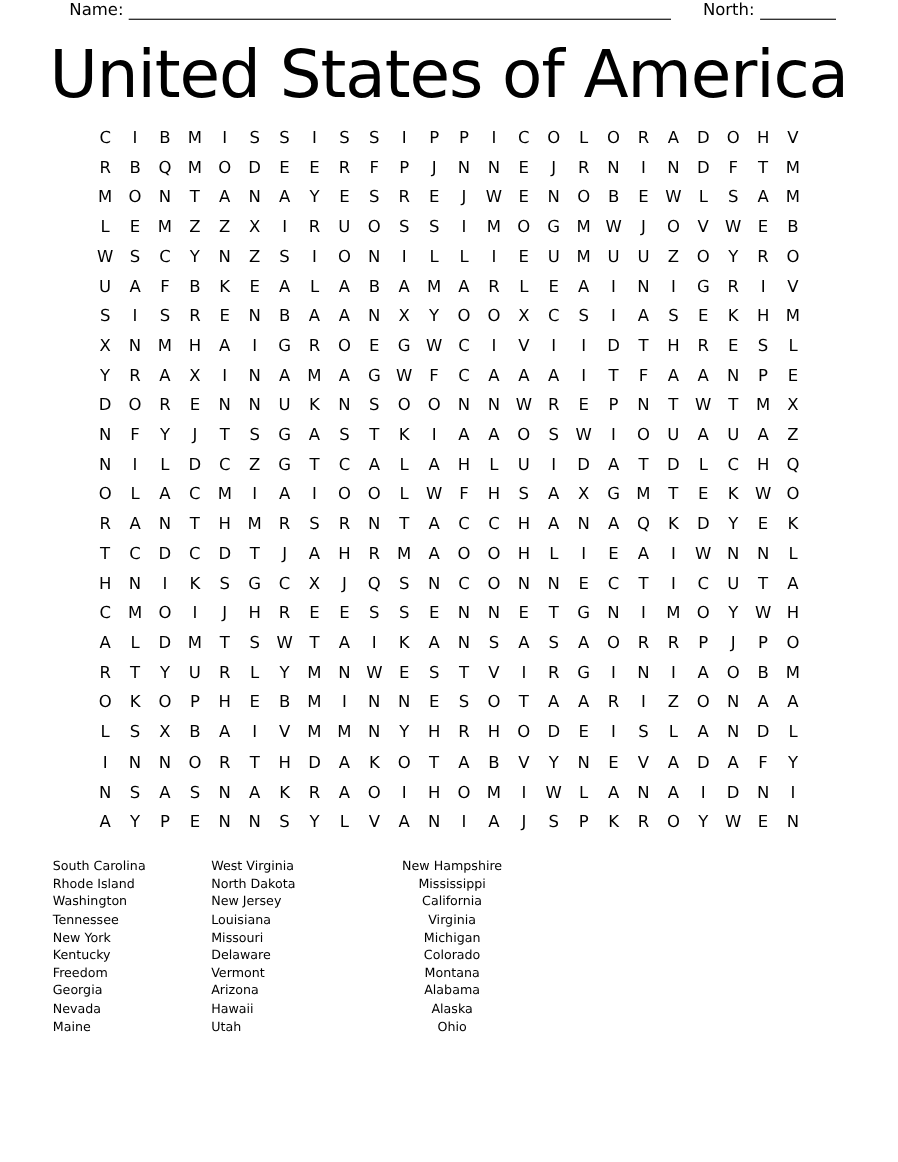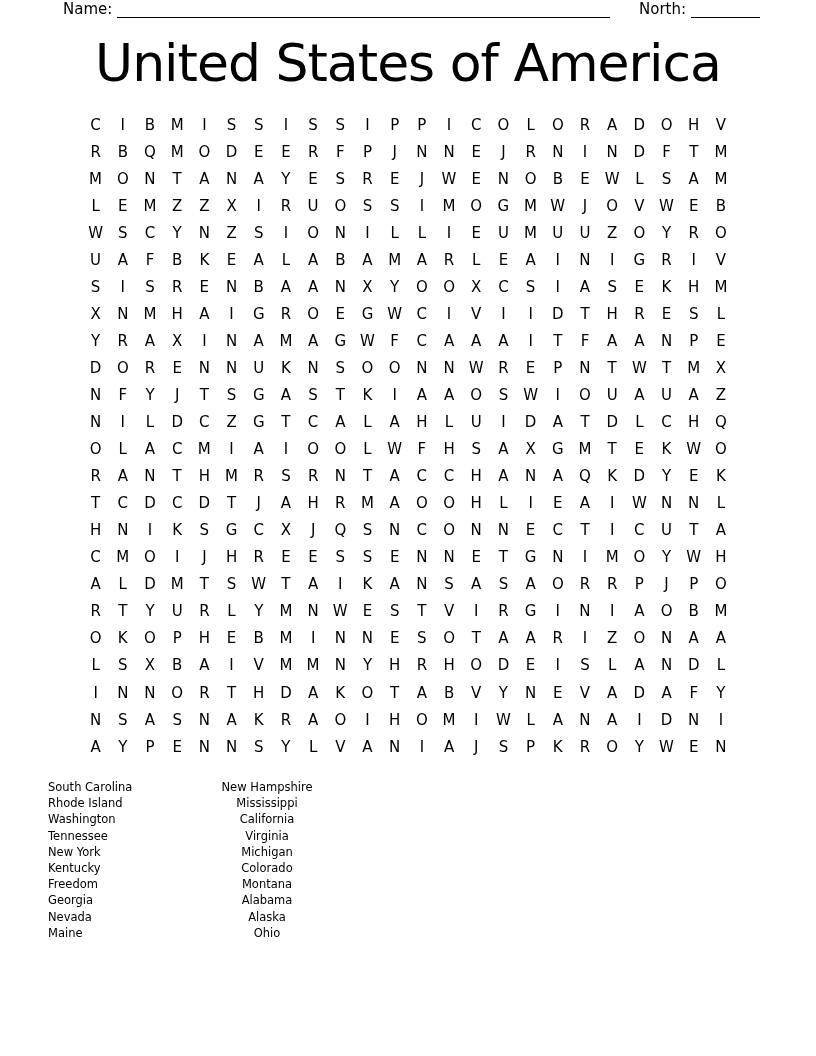--- a/index.html
+++ b/index.html
@@ -50,21 +50,21 @@
     margin-left: 5px;
   }
   
   .title {
     position: absolute;
     left: 0;
     top: 33px;
     width: 816px;
     margin: 0;
     text-align: center;
-    font-size: 52px;
+    font-size: 60px;
     font-weight: 500;
     letter-spacing: -1px;
     color: #000000;
   }
   
   .grid {
     position: absolute;
     left: 82px;
     top: 111px;
     display: grid;
@@ -698,20 +698,32 @@
         <div class="word">South Carolina</div>
         <div class="word">Rhode Island</div>
         <div class="word">Washington</div>
         <div class="word">Tennessee</div>
         <div class="word">New York</div>
         <div class="word">Kentucky</div>
         <div class="word">Freedom</div>
         <div class="word">Georgia</div>
         <div class="word">Nevada</div>
         <div class="word">Maine</div>
+      </div>
+      <div class="wcol wcol-3">
+        <div class="word">West Virginia</div>
+        <div class="word">North Dakota</div>
+        <div class="word">New Jersey</div>
+        <div class="word">Louisiana</div>
+        <div class="word">Missouri</div>
+        <div class="word">Delaware</div>
+        <div class="word">Vermont</div>
+        <div class="word">Arizona</div>
+        <div class="word">Hawaii</div>
+        <div class="word">Utah</div>
       </div>
       <div class="wcol wcol-4">
         <div class="word">New Hampshire</div>
         <div class="word">Mississippi</div>
         <div class="word">California</div>
         <div class="word">Virginia</div>
         <div class="word">Michigan</div>
         <div class="word">Colorado</div>
         <div class="word">Montana</div>
         <div class="word">Alabama</div>

